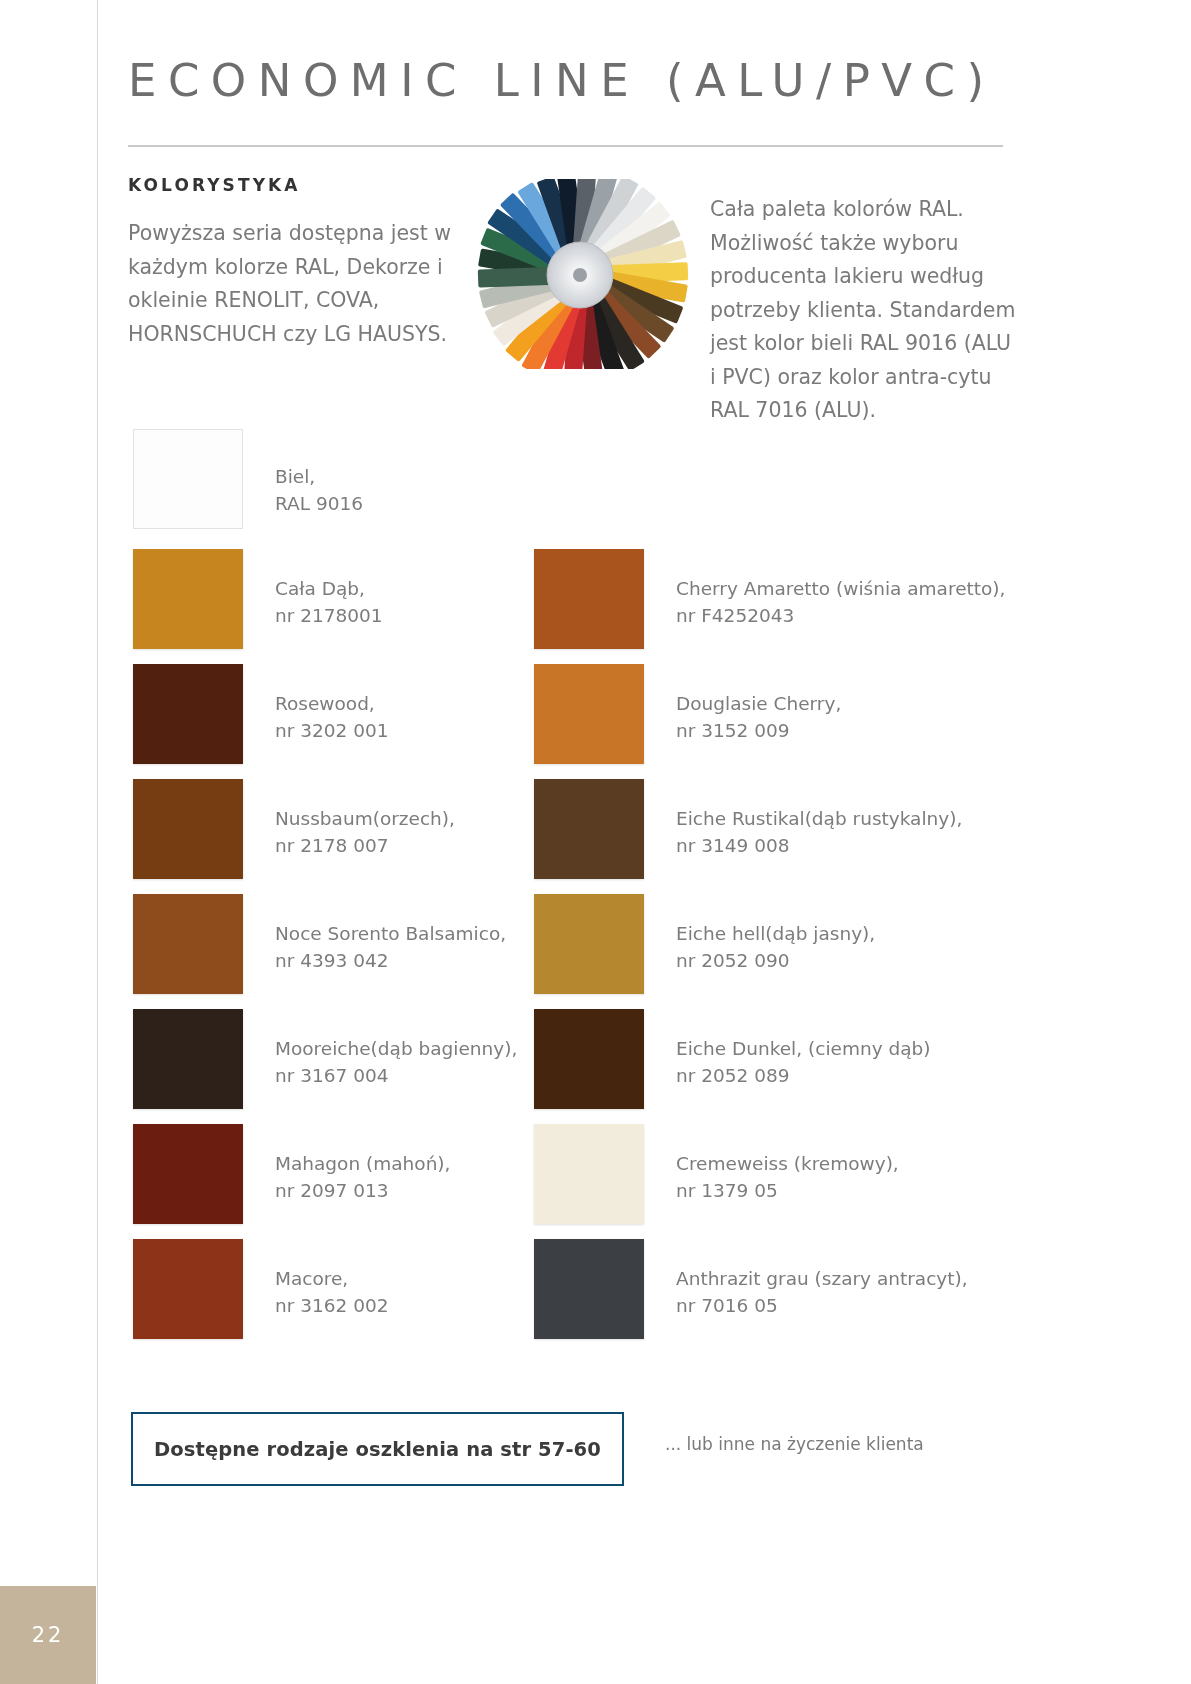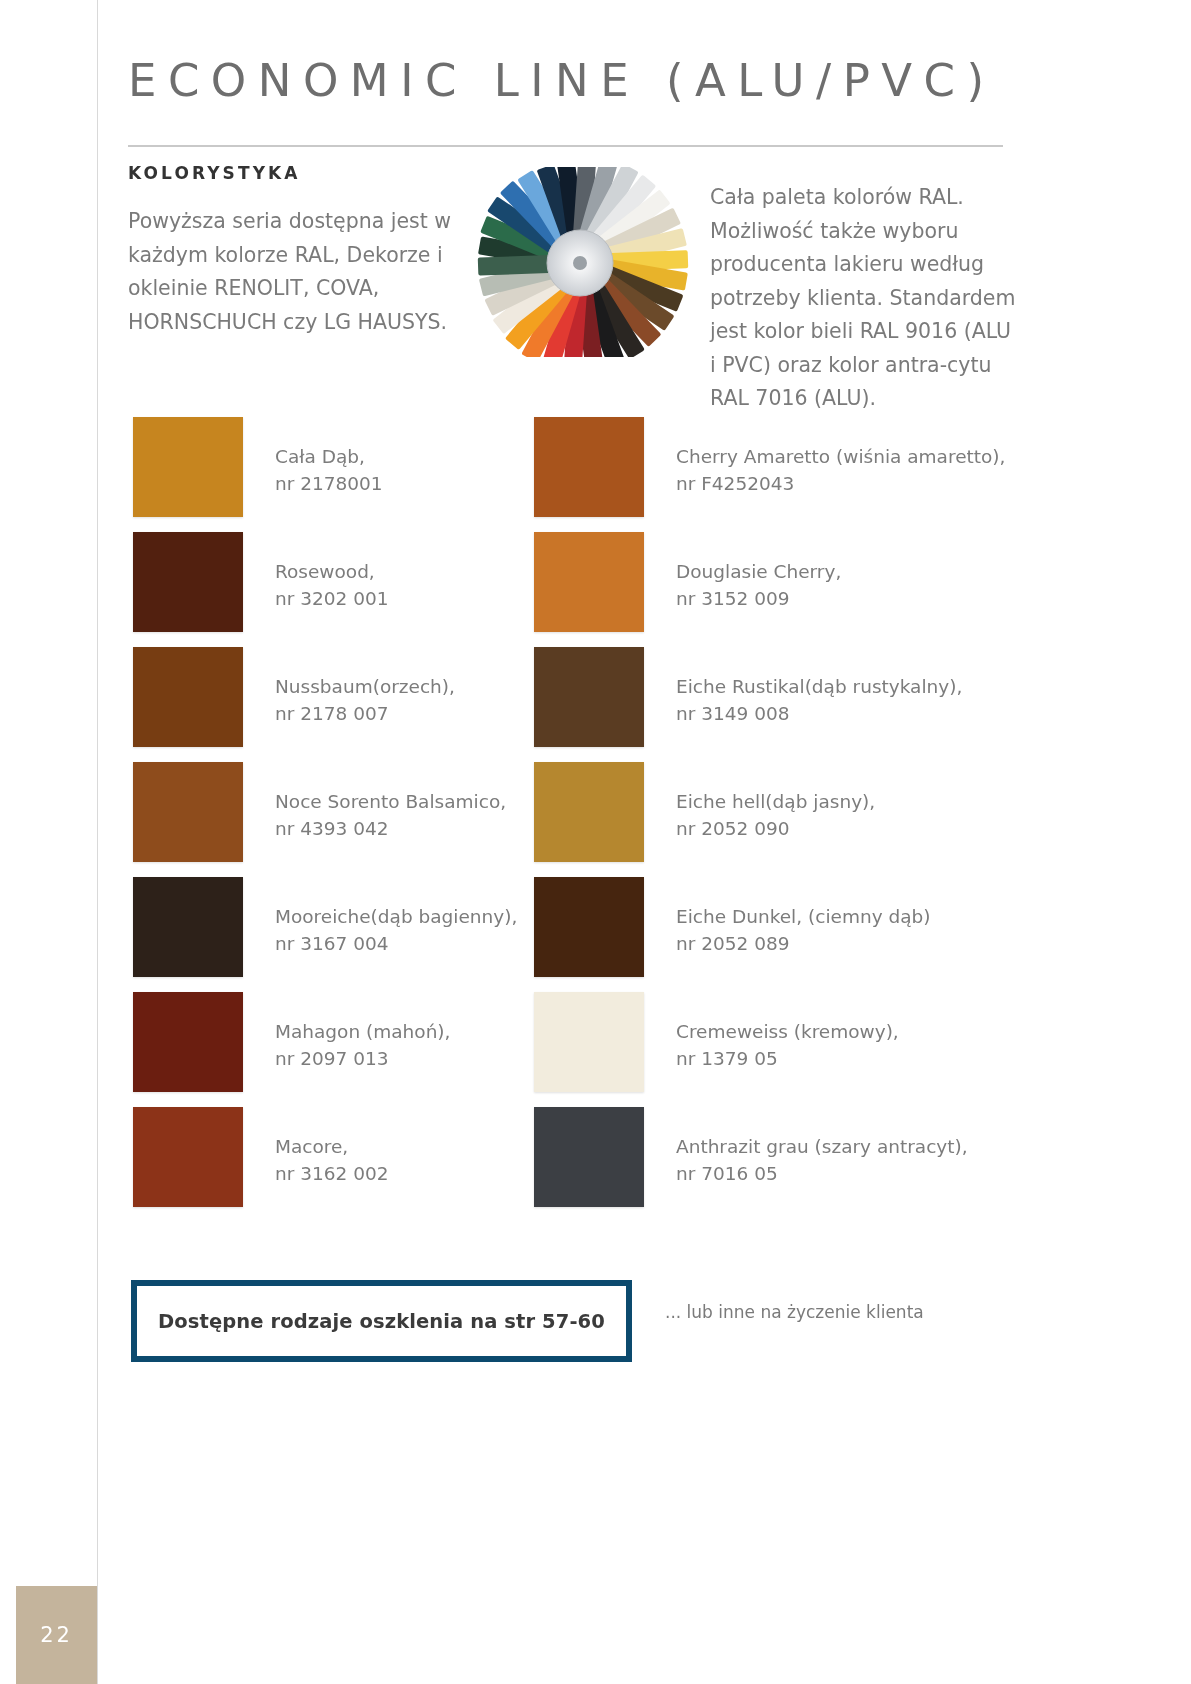--- a/index.html
+++ b/index.html
@@ -50,21 +50,21 @@
   .title-rule {
     margin-top: 38px;
     height: 2px;
     background: #c9c9c9;
     width: 875px;
   }
 
   
   .intro {
     position: relative;
-    margin-top: 16px;
+    margin-top: 28px;
     height: 240px;
   }
   .intro-left {
     position: absolute;
     left: 0;
     top: 0;
     width: 330px;
   }
   .section-heading {
     font-size: 17px;
@@ -150,21 +150,21 @@
     position: relative;
     margin-top: 58px;
     height: 74px;
   }
   .glazing-box {
     position: absolute;
     left: 3px;
     top: 0;
     width: 489px;
     height: 70px;
-    border: 6px solid #0c4a6e;
+    border: 2px solid #0c4a6e;
     display: flex;
     align-items: center;
     justify-content: center;
   }
   .glazing-box span {
     font-size: 19.5px;
     font-weight: 700;
     color: #3b3b3b;
     letter-spacing: 0.1px;
   }
@@ -172,23 +172,23 @@
     position: absolute;
     left: 537px;
     top: 22px;
     font-size: 17px;
     color: #7a7a7a;
   }
 
   
   .page-tab {
     position: absolute;
-    left: 16px;
+    left: 0;
     bottom: 0;
-    width: 81px;
+    width: 96px;
     height: 98px;
     background: #c4b49c;
     display: flex;
     align-items: center;
     justify-content: center;
   }
   .page-tab span {
     font-size: 21px;
     letter-spacing: 3px;
     color: #ffffff;
@@ -321,20 +321,29 @@
         </svg>
       </div>
 
       <div class="intro-right">
         <p>Cała paleta kolorów RAL. Możliwość także wyboru producenta lakieru według potrzeby klienta. Standardem jest kolor bieli RAL 9016 (ALU i PVC) oraz kolor antra-cytu RAL 7016 (ALU).</p>
       </div>
     </div>
 
     <div class="swatches">
 
+      <div class="swatch-row row-biel">
+        <div class="swatch-cell col-left">
+          <div class="chip chip-white" style="background: rgb(253, 253, 253);"></div>
+          <div class="chip-label">
+            <span class="l1">Biel,</span>
+            <span class="l2">RAL 9016</span>
+          </div>
+        </div>
+      </div>
 
       <div id="swatch-rows">
           <div class="swatch-row">
             <div class="swatch-cell col-left">
               <div class="chip chip-flat" style="background: rgb(198, 133, 31);"></div>
               <div class="chip-label"><span class="l1">Cała Dąb,</span><span class="l2">nr 2178001</span></div>
             </div>
             <div class="swatch-cell col-right">
               <div class="chip chip-flat" style="background: rgb(168, 84, 28);"></div>
               <div class="chip-label"><span class="l1">Cherry Amaretto (wiśnia amaretto),</span><span class="l2">nr F4252043</span></div>

